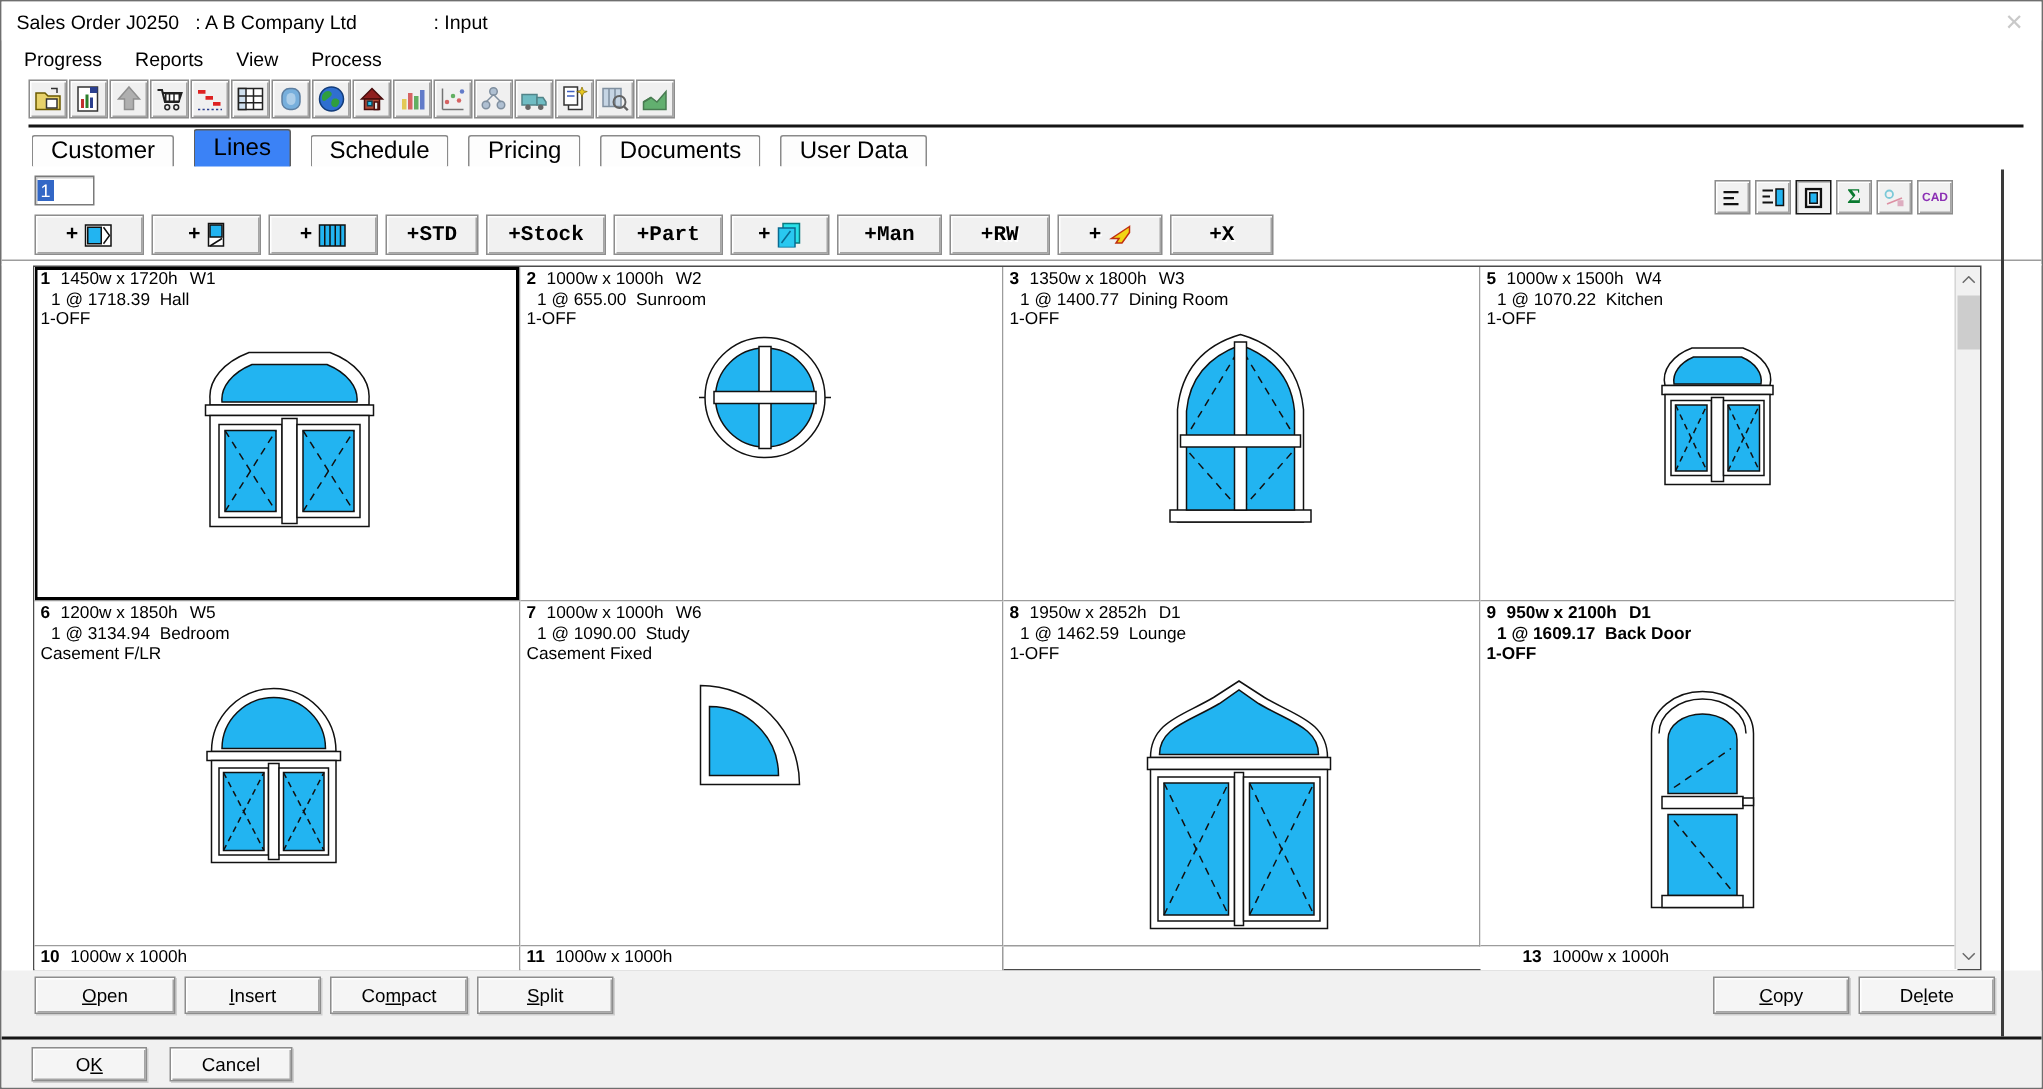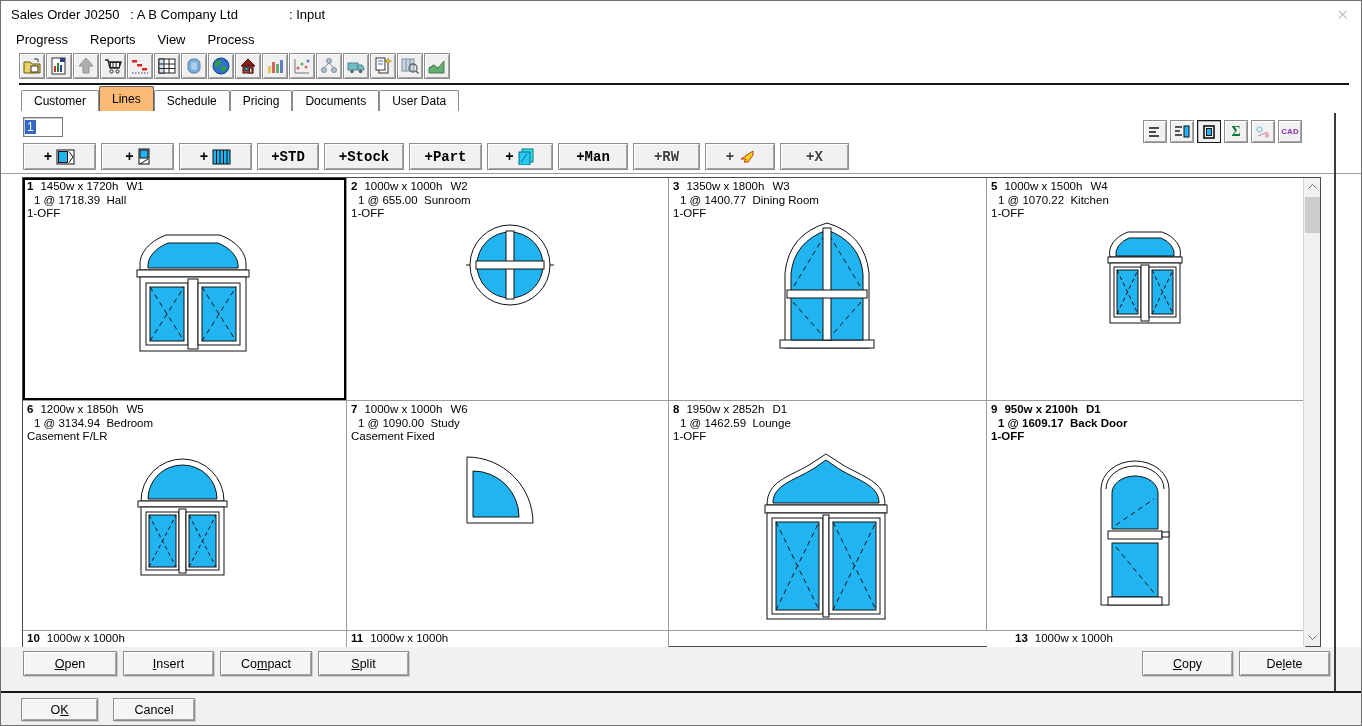--- a/index.html
+++ b/index.html
@@ -20,34 +20,34 @@
   .menu-item{padding:3px 11px;font-size:13px;}
   
   .toolbar{left:18px;top:52px;height:28px;display:flex;gap:1px;}
   .tbtn{width:26px;height:26px;background:#f0f0f0;border:1px solid #8d8d8d;
     box-shadow:inset 1px 1px 0 #ffffff, inset -1px -1px 0 #a5a5a5;
     display:flex;align-items:center;justify-content:center;box-sizing:border-box;}
   .tool-underline{left:18px;top:82px;width:1330px;height:2px;background:#151515;}
   
   .tabstrip{left:20px;top:86px;height:24px;display:flex;align-items:flex-end;}
   .tab{height:20px;padding:0 12px;display:flex;align-items:center;background:#fdfdfd;
-    border:1px solid #8a8a8a;border-bottom:none;border-radius:2px 2px 0 0;margin-right:0;font-size:12px;justify-content:center;}
-  .tab.active{height:24px;background:#fdba74;border-color:#5e5e5e;z-index:2;}
+    border:1px solid #8a8a8a;border-bottom:none;border-radius:2px 2px 0 0;margin-right:13px;font-size:16px;justify-content:center;}
+  .tab.active{height:24px;background:#3b82f6;border-color:#5e5e5e;z-index:2;}
   
   .line-input{left:22px;top:116px;width:40px;height:20px;background:#fff;border:1px solid #7a7a7a;
     box-shadow:inset 1px 1px 0 #c9c9c9;display:flex;align-items:center;padding-left:1px;box-sizing:border-box;}
   .line-input .sel{background:#3267c6;color:#fff;padding:0 2px;font-size:12px;}
   
   .addrow{left:22px;top:142px;height:27px;display:flex;}
   .abtn{height:27px;margin-right:5px;background:#f1f1f1;border:1px solid #8d8d8d;
     box-shadow:inset 1px 1px 0 #fff, inset -1px -1px 0 #a5a5a5;
     display:flex;align-items:center;justify-content:center;box-sizing:border-box;
     font-family:"Liberation Mono", monospace;font-weight:bold;font-size:14px;}
   .abtn .ico{margin-left:4px;display:inline-flex;}
-  .abtn.disabled{color:#404040;text-shadow:1px 1px 0 #fff;}
+  .abtn.disabled{color:#000000;text-shadow:1px 1px 0 #fff;}
   
   .viewrow{left:1142px;top:119px;height:24px;display:flex;gap:3px;}
   .vbtn{width:24px;height:23px;background:#f1f1f1;border:1px solid #8d8d8d;
     box-shadow:inset 1px 1px 0 #fff, inset -1px -1px 0 #a5a5a5;
     display:flex;align-items:center;justify-content:center;box-sizing:border-box;}
   .vbtn.pressed{border:1px solid #1a1a1a;box-shadow:inset 1px 1px 0 #bdbdbd;}
   .vbtn .cad{font-size:8px;font-weight:bold;color:#8b2fb4;letter-spacing:0;}
   .groove{left:0;top:172px;width:1362px;height:2px;border-top:1px solid #9d9d9d;border-bottom:1px solid #fff;}
   
   .grid{left:21px;top:176px;width:1299px;height:470px;background:#fff;border:1px solid #4a4a4a;box-sizing:border-box;}

